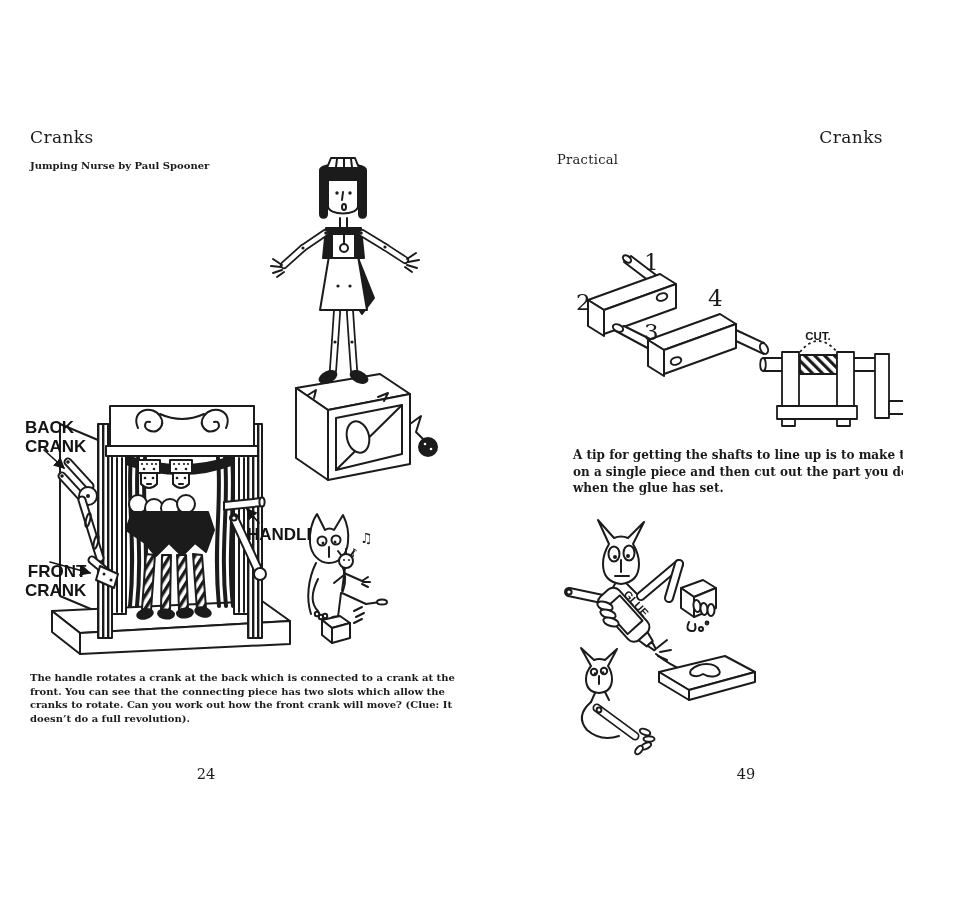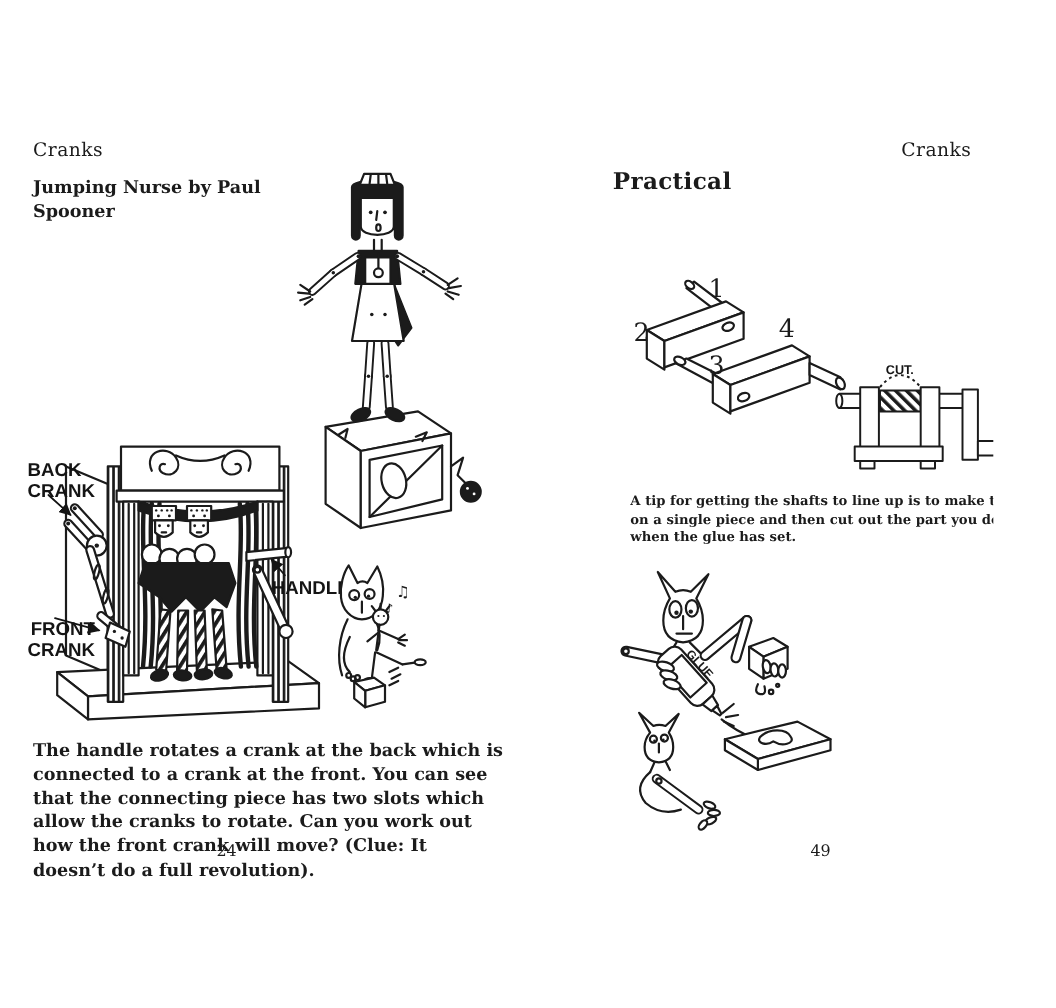--- a/index.html
+++ b/index.html
@@ -1,22 +1,22 @@
 <!DOCTYPE html>
 <html><head>
 <meta charset="utf-8">
 <style>
   html,body{margin:0;padding:0;background:#fff;}
   .spread{position:relative;width:903px;height:916px;background:#ffffff;
           font-family:"DejaVu Serif",serif;color:#1b1b1b;overflow:hidden;}
   .running-head{position:absolute;font-size:17px;font-weight:500;letter-spacing:.4px;}
-  .caption{position:absolute;font-size:16px;line-height:1.36;font-weight:bold;}
+  .caption{position:absolute;font-size:10px;line-height:1.36;font-weight:bold;}
   .cap-title{font-weight:bold;}
   .cap-body{font-weight:bold;}
-  .section-title{position:absolute;font-size:21px;font-weight:bold;letter-spacing:.3px;}
+  .section-title{position:absolute;font-size:13px;font-weight:normal;letter-spacing:.3px;}
   .bodytext{position:absolute;font-size:12px;line-height:1.38;font-weight:bold;}
   .diagram-label{position:absolute;font-family:"Liberation Sans",sans-serif;font-size:17px;
                  font-weight:bold;line-height:1.12;white-space:pre-line;color:#141414;}
   .folio{position:absolute;font-size:14.5px;width:44px;text-align:center;}
   svg{position:absolute;}
 </style>
 </head>
 <body>
 
 <div class="spread">

